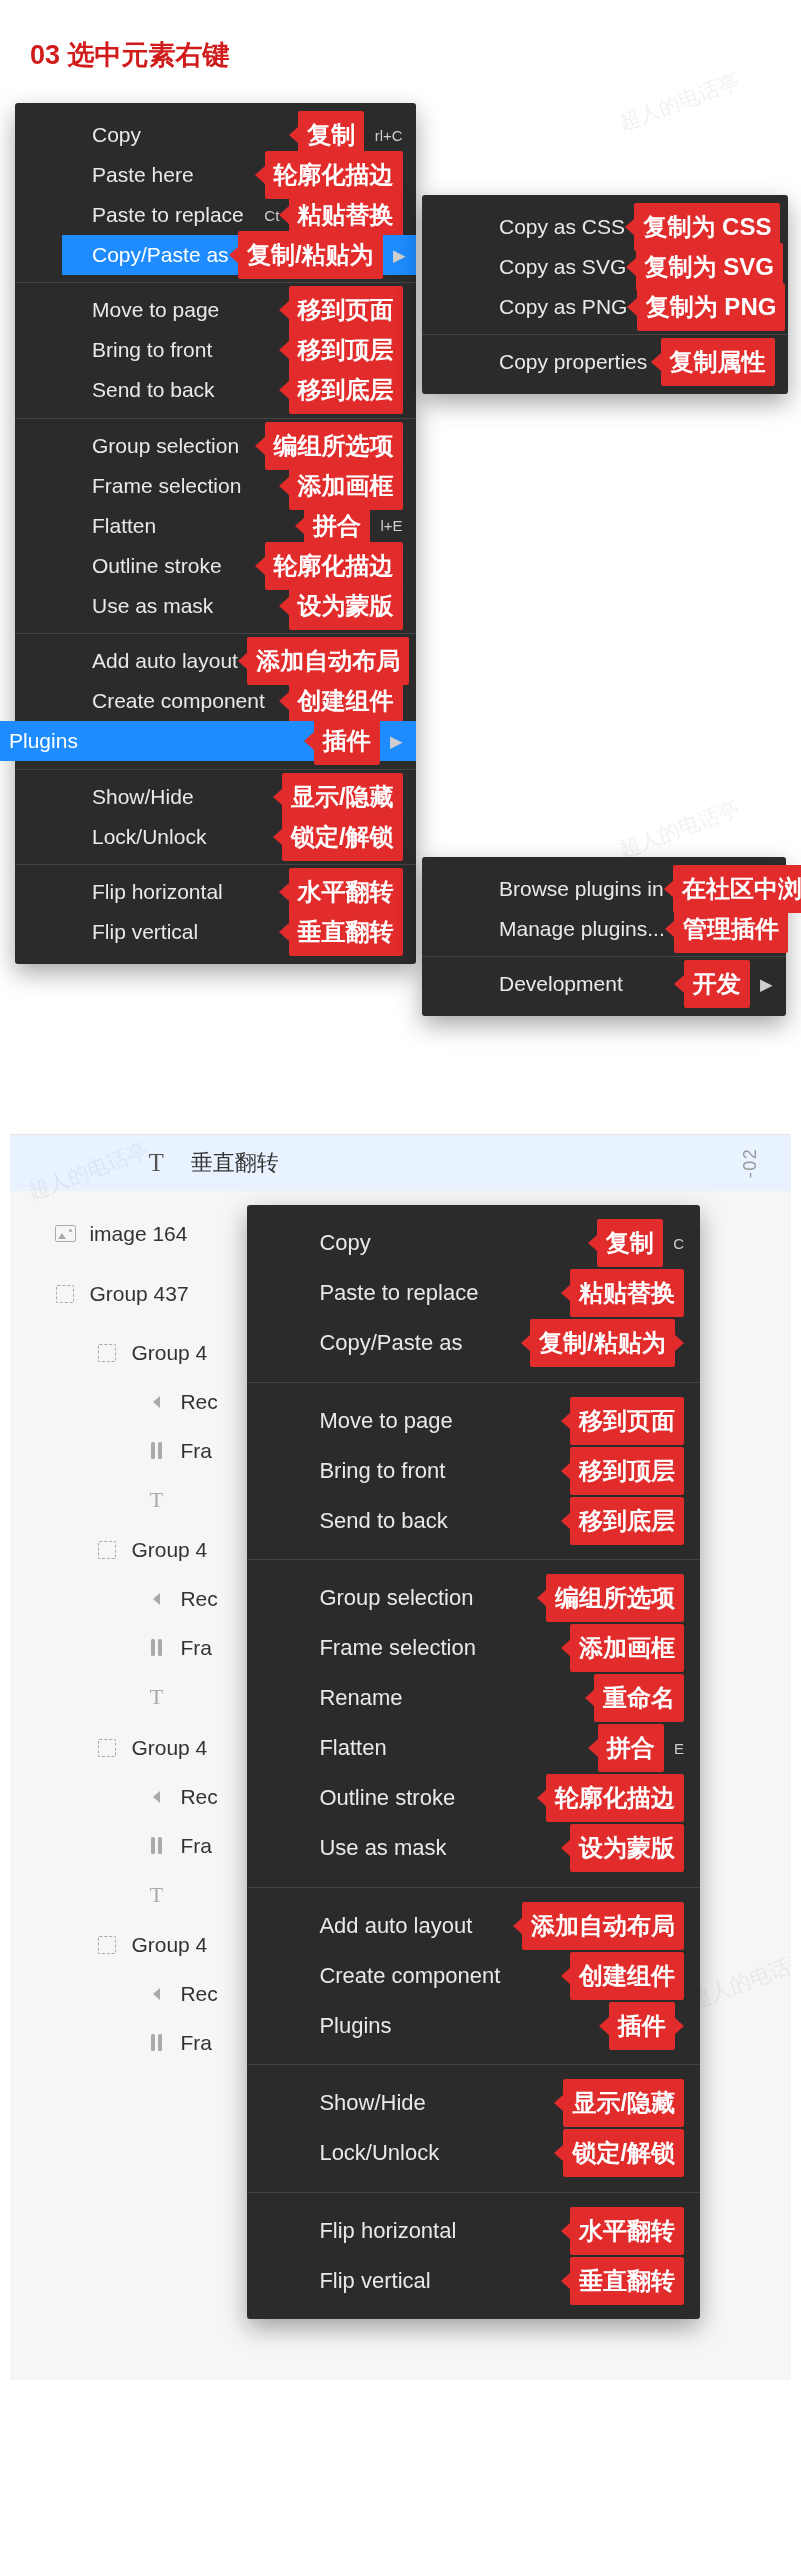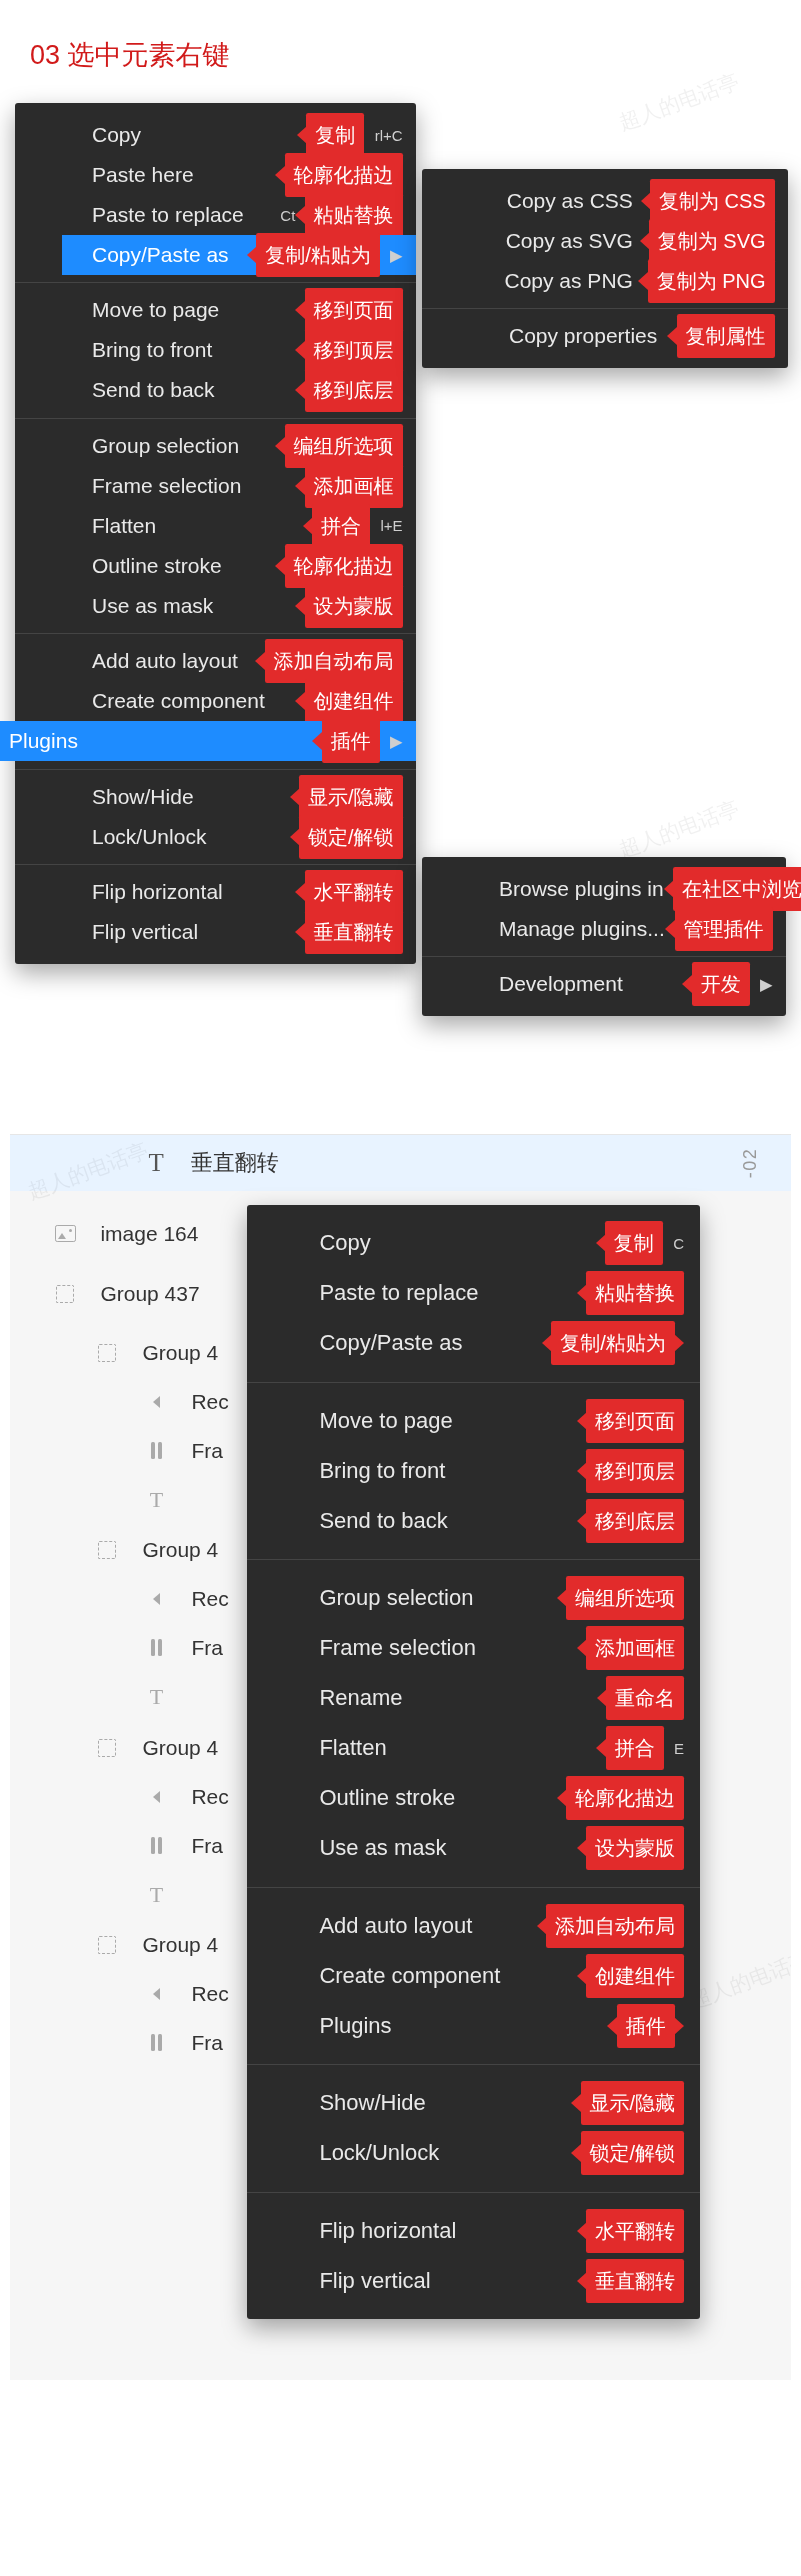--- a/index.html
+++ b/index.html
@@ -5,21 +5,21 @@
   * { box-sizing: border-box; margin: 0; padding: 0; }
   body {
     font-family: -apple-system, "Helvetica Neue", Arial, "PingFang SC", "Microsoft YaHei", sans-serif;
     width: 801px;
     background: #fff;
     color: #222;
   }
 
   .section-title {
     font-size: 27px;
-    font-weight: 400;
+    font-weight: 700;
     color: #d11a1a;
     padding: 37px 0 30px 30px;
   }
 
   .watermark {
     position: absolute;
     font-size: 21px;
     color: rgba(0,0,0,0.06);
     transform: rotate(-20deg);
     user-select: none;
@@ -31,21 +31,21 @@
   .sec03 { position: relative; padding: 0 0 111px 0; }
   .menus03 { position: relative; margin-left: 15px; height: 920px; }
   .menu {
     position: absolute;
     background: #2b2b2b;
     border-radius: 3px;
     padding: 12px 0;
     box-shadow: 0 9px 24px rgba(0,0,0,0.35);
   }
   .menu.m1 { left: 0; top: 0; width: 401px; }
-  .menu.m2 { left: 407px; top: 66px; width: 366px; text-align: center; }
+  .menu.m2 { left: 407px; top: 92px; width: 366px; }
   .menu.m3 { left: 407px; top: 754px; width: 364px; }
 
   .row {
     display: flex;
     align-items: center;
     height: 40px;
     padding: 0 13.4px 0 30px;
     font-size: 21px;
     color: #e9e9e9;
     white-space: nowrap;
@@ -67,22 +67,22 @@
   .tag .tri {
     width: 0; height: 0;
     border-top: 9px solid transparent;
     border-bottom: 9px solid transparent;
     border-right: 10.4px solid #e22b2b;
     margin-right: -0.7px;
   }
   .tag .box {
     background: #e22b2b;
     color: #fff;
-    font-size: 20px;
-    font-weight: 400;
+    font-size: 24px;
+    font-weight: 700;
     padding: 12px 9px;
     border-radius: 2.2px;
     line-height: 1;
     white-space: nowrap;
   }
   .tag .tri-r {
     width: 0; height: 0;
     border-top: 9px solid transparent;
     border-bottom: 9px solid transparent;
     border-left: 10.4px solid #e22b2b;
@@ -105,21 +105,21 @@
     height: 49px;
     padding-left: 24px;
     font-size: 21px;
     color: #333;
     position: relative;
   }
   .layer-row .icon {
     width: 30px; display: flex; align-items: center; justify-content: center;
     color: #888; font-size: 19.3px;
   }
-  .layer-row .tx { margin-left: 20px; text-align: center; }
+  .layer-row .tx { margin-left: 9px; text-align: center; }
   .top-highlight {
     position: absolute;
     inset: 0 0 auto 0;
     height: 56px;
     background: #e8f3ff;
   }
   .top-bar {
     display: flex;
     align-items: center;
     height: 56px;

